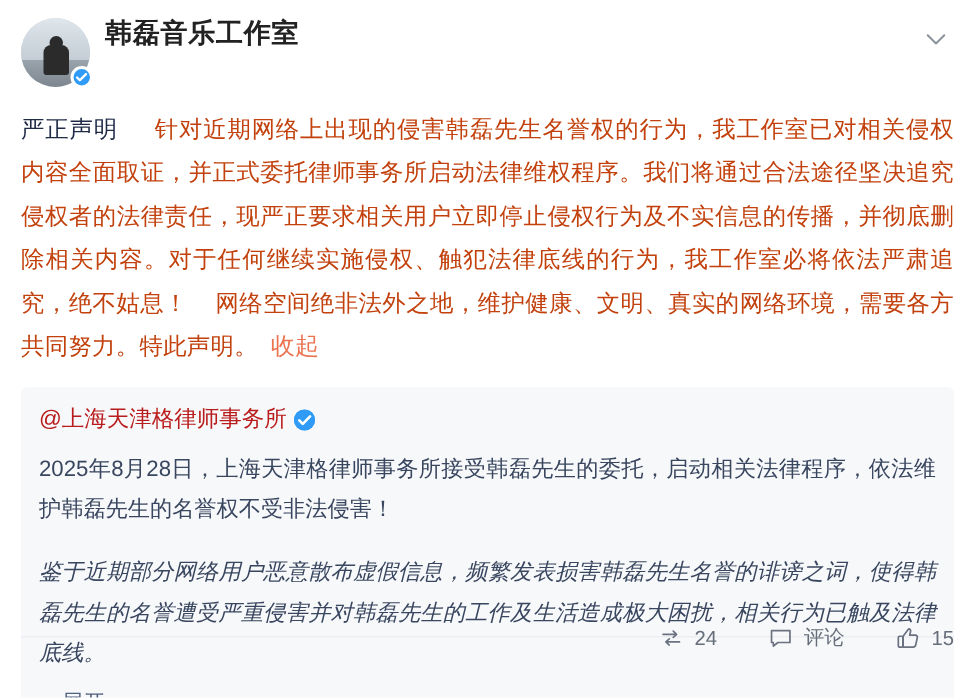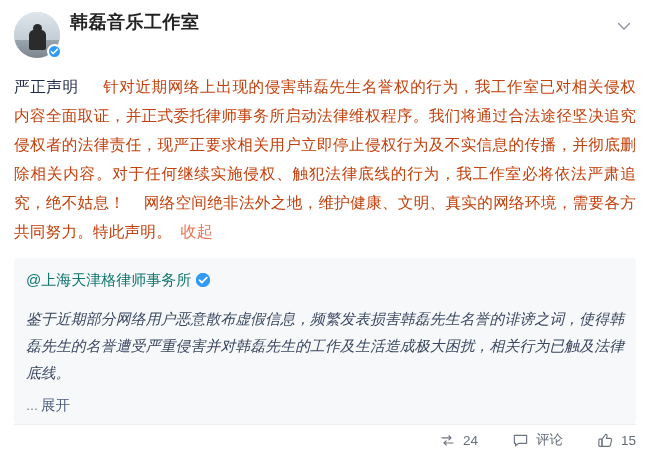--- a/index.html
+++ b/index.html
@@ -142,21 +142,21 @@
     padding: 11px 12px 9px 12px;
   }
   .quote-head {
     display: flex;
     align-items: center;
     font-size: 15px;
     color: #5a6a8c;
     line-height: 22px;
   }
   .quote-head .at-name {
-    color: #0f766e;
+    color: #b91c1c;
     font-weight: normal;
   }
   .quote-badge {
     width: 14px;
     height: 14px;
     border-radius: 50%;
     background: #2f9bf6;
     margin-left: 5px;
     flex: 0 0 14px;
     position: relative;
@@ -184,21 +184,21 @@
     margin-right: 3px;
   }
   .expand .label {
     color: #4f5f7d;
   }
   
   .actions {
     position: absolute;
     left: 14px;
     right: 14px;
-    bottom: 10px;
+    bottom: 25px;
     height: 30px;
     display: flex;
     align-items: center;
     justify-content: flex-end;
     gap: 34px;
     color: #6b7280;
     font-size: 13.5px;
   }
   .action {
     display: flex;
@@ -260,20 +260,21 @@
   <div class="quote">
     <div class="quote-head">
       <span class="at-name">@上海天津格律师事务所</span>
       <span class="quote-badge">
         <svg width="14" height="14" viewBox="0 0 12 12" aria-hidden="true">
           <circle cx="6" cy="6" r="6" fill="#2f9bf6"></circle>
           <path d="M3 6.2 L5 8.2 L9.2 3.9" fill="none" stroke="#ffffff" stroke-width="1.5" stroke-linecap="round" stroke-linejoin="round"></path>
         </svg>
       </span>
     </div>
+    <div class="quote-p">2025年8月28日，上海天津格律师事务所接受韩磊先生的委托，启动相关法律程序，依法维护韩磊先生的名誉权不受非法侵害！</div>
     <div class="quote-p second">鉴于近期部分网络用户恶意散布虚假信息，频繁发表损害韩磊先生名誉的诽谤之词，使得韩磊先生的名誉遭受严重侵害并对韩磊先生的工作及生活造成极大困扰，相关行为已触及法律底线。</div>
     <div class="expand">
       <span class="dots">...</span><span class="label">展开</span>
     </div>
 
   </div>
 
   <div class="divider"></div>
 
   <div class="actions">

